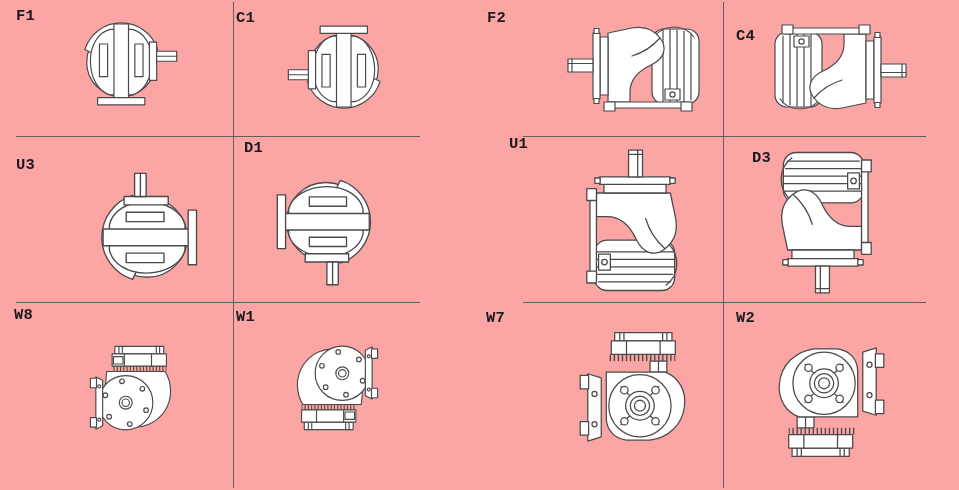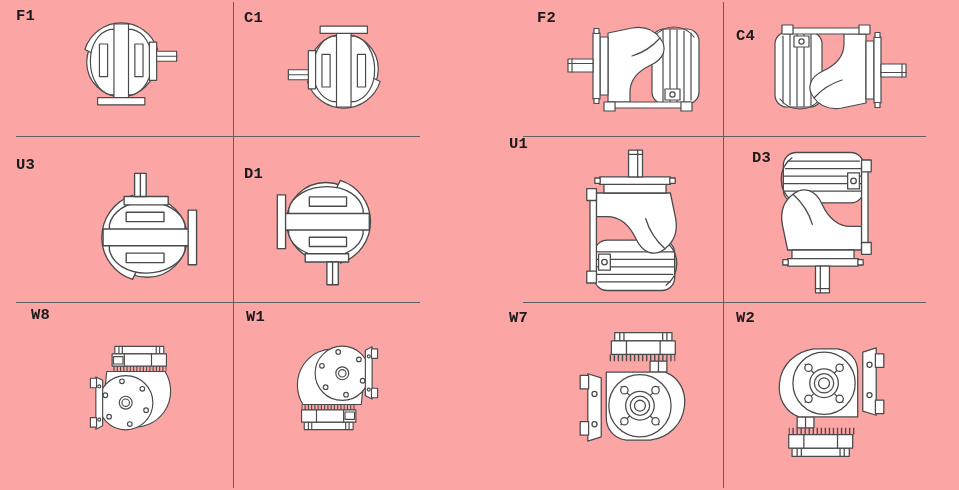--- a/index.html
+++ b/index.html
@@ -128,32 +128,32 @@
 <div class="stage">
 
   <div class="vline" style="left:233px;top:2px;height:486px"></div>
   <div class="vline" style="left:723px;top:2px;height:486px"></div>
   <div class="hline" style="left:16px;top:136px;width:404px"></div>
   <div class="hline" style="left:523px;top:136px;width:403px"></div>
   <div class="hline" style="left:16px;top:302px;width:404px"></div>
   <div class="hline" style="left:523px;top:302px;width:403px"></div>
 
   <div class="cell-label" style="left:16px;top:8px">F1</div>
-  <div class="cell-label" style="left:244px;top:10px">C1</div>
-  <div class="cell-label" style="left:537px;top:10px">F2</div>
+  <div class="cell-label" style="left:236px;top:10px">C1</div>
+  <div class="cell-label" style="left:487px;top:10px">F2</div>
   <div class="cell-label" style="left:736px;top:28px">C4</div>
 
   <div class="cell-label" style="left:16px;top:157px">U3</div>
-  <div class="cell-label" style="left:244px;top:166px">D1</div>
+  <div class="cell-label" style="left:244px;top:140px">D1</div>
   <div class="cell-label" style="left:509px;top:136px">U1</div>
   <div class="cell-label" style="left:752px;top:150px">D3</div>
 
-  <div class="cell-label" style="left:31px;top:307px">W8</div>
-  <div class="cell-label" style="left:246px;top:309px">W1</div>
-  <div class="cell-label" style="left:509px;top:310px">W7</div>
+  <div class="cell-label" style="left:14px;top:307px">W8</div>
+  <div class="cell-label" style="left:236px;top:309px">W1</div>
+  <div class="cell-label" style="left:486px;top:310px">W7</div>
   <div class="cell-label" style="left:736px;top:310px">W2</div>
 
   <div class="drawing" style="left:74px;top:4px;width:109px;height:109px">
     <svg viewBox="0 0 120 120">
         <use href="#sym-end"></use>
       </svg>
   </div>
   <div class="drawing" style="left:282px;top:18px;width:109px;height:109px">
     <svg class="r180" viewBox="0 0 120 120">
         <use href="#sym-end"></use>

